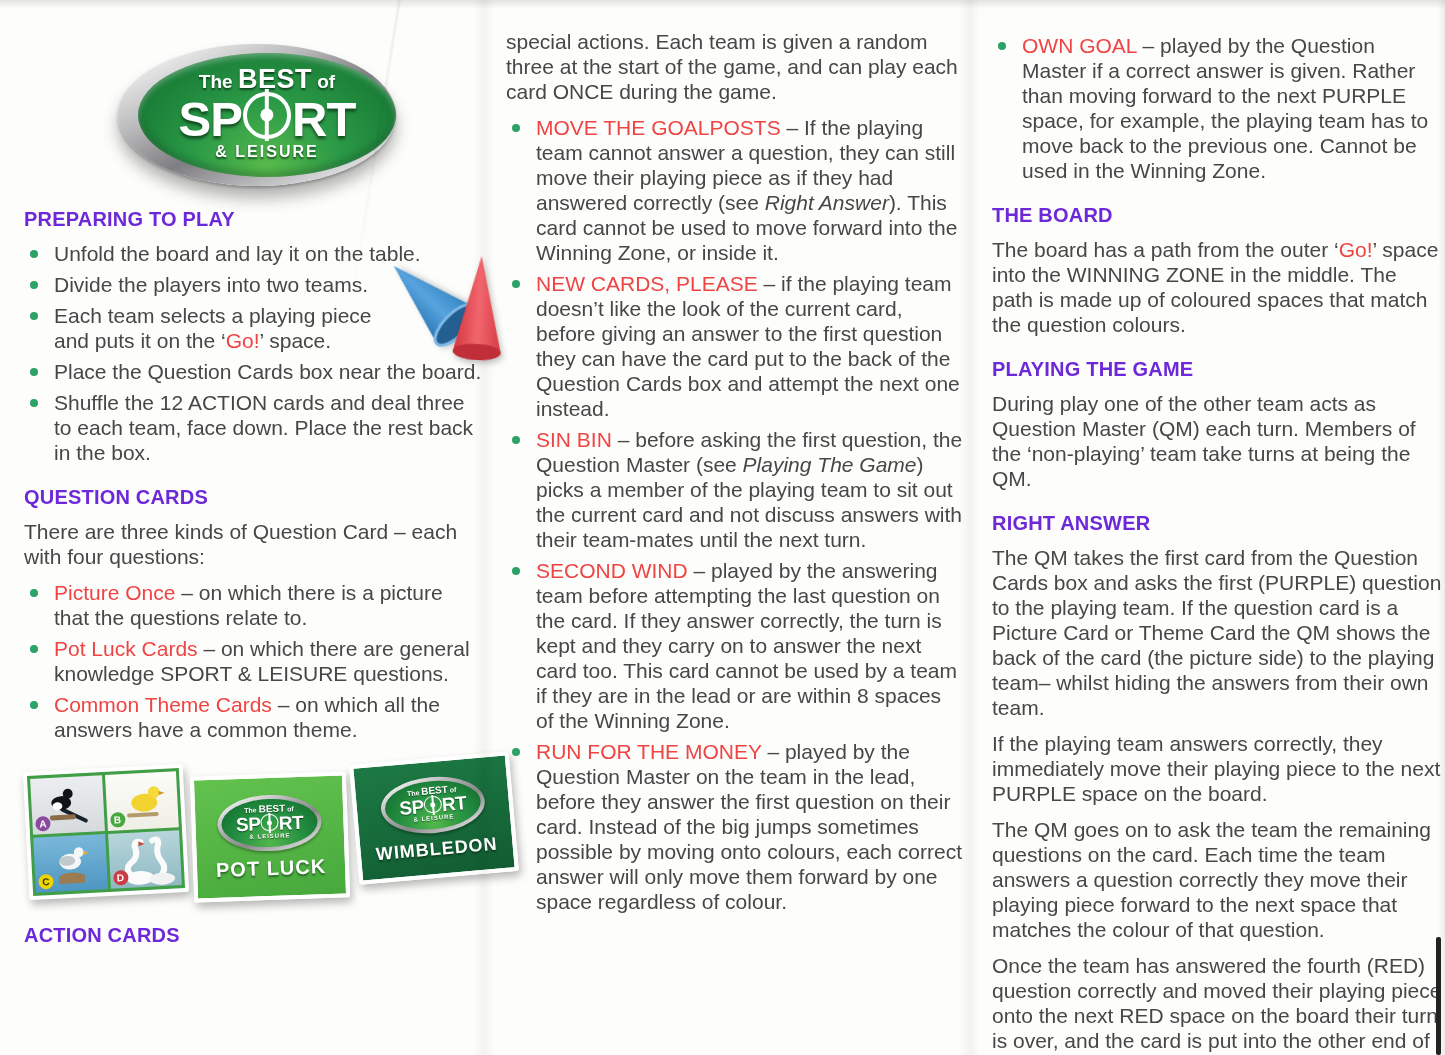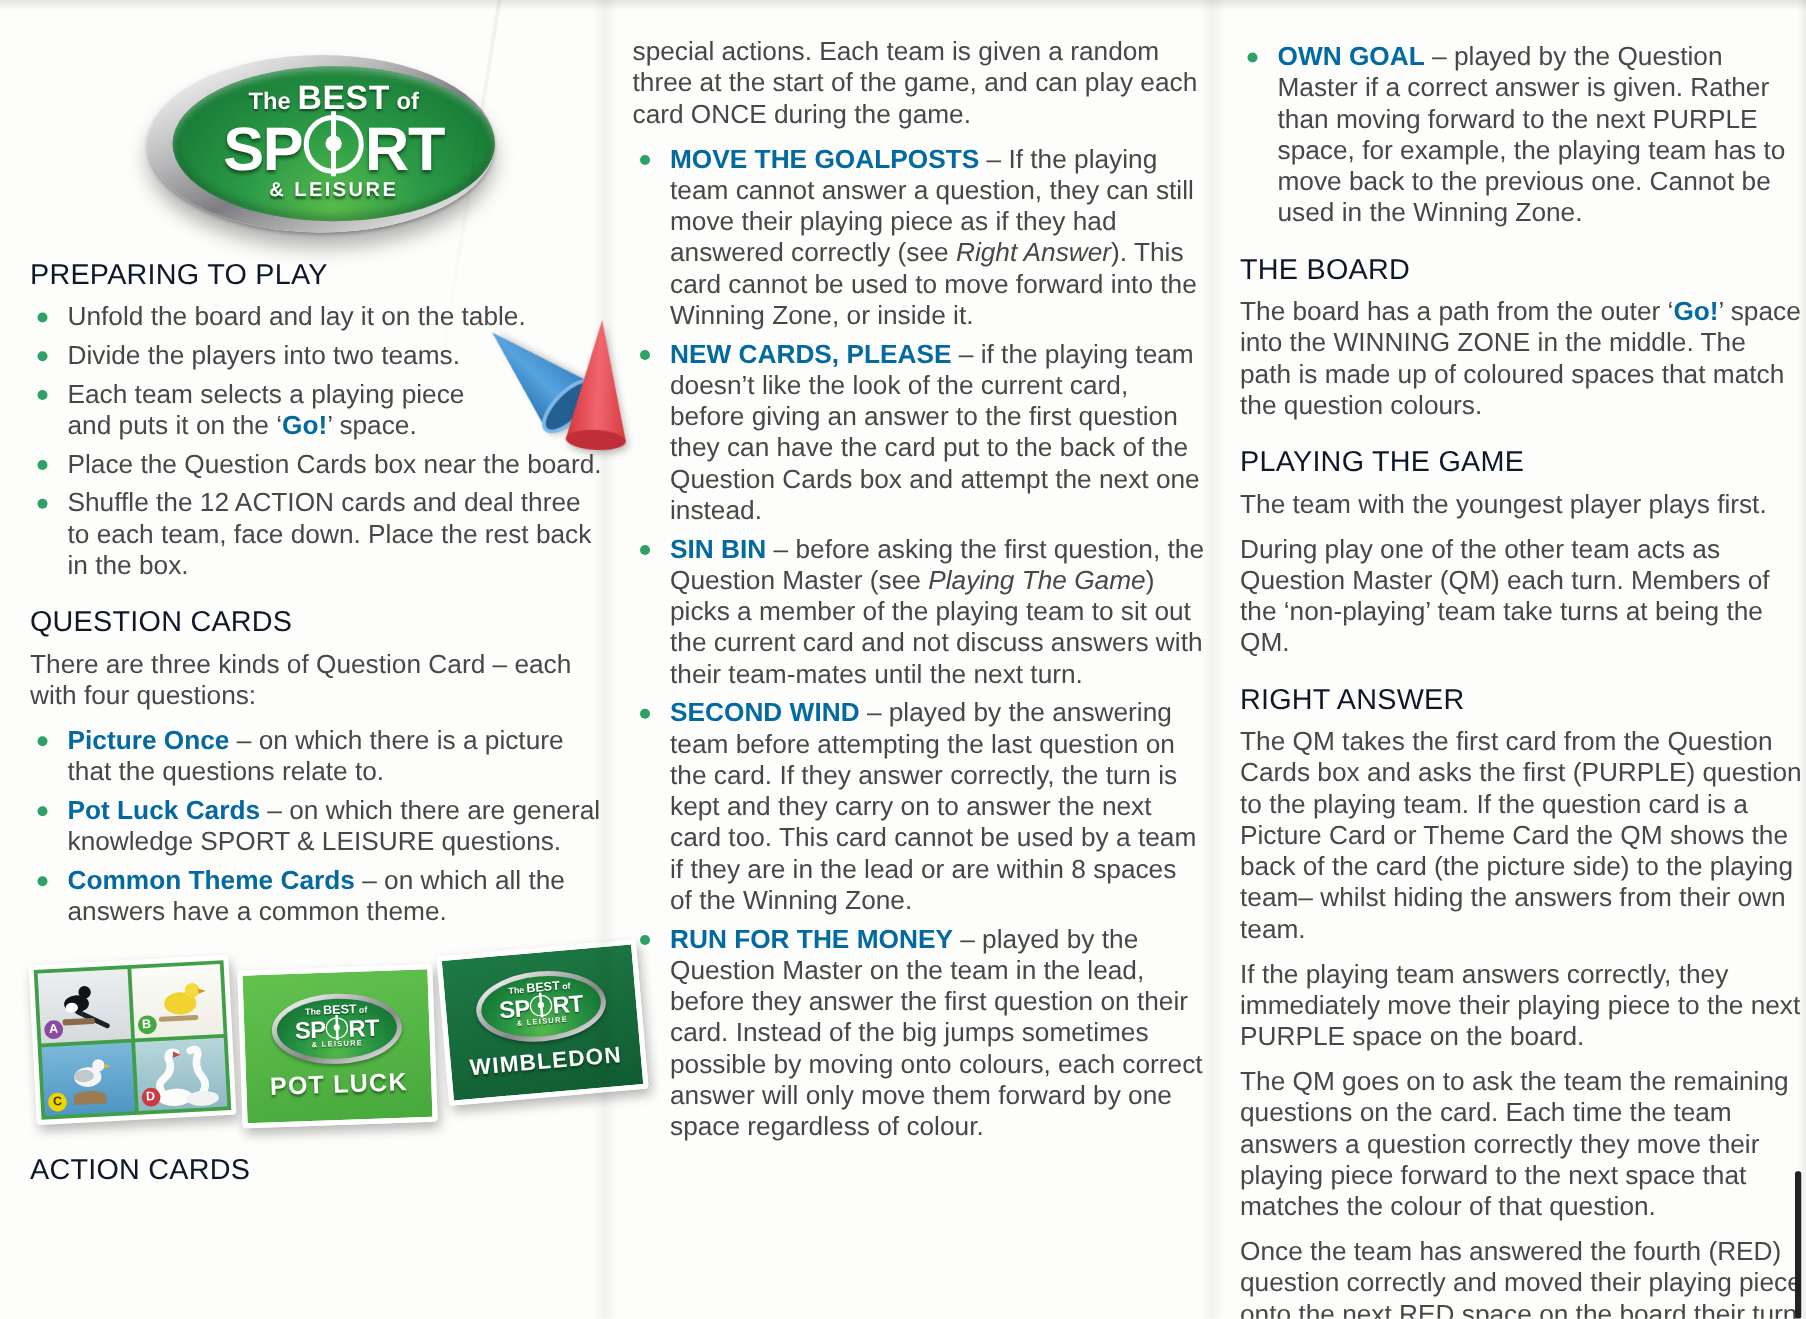--- a/index.html
+++ b/index.html
@@ -22,25 +22,25 @@
   .scan-edge{position:absolute;right:4px;bottom:0;width:5px;height:118px;background:#222;border-radius:2px;}
   .right-shade{position:absolute;right:0;top:0;width:7px;height:100%;
     background:linear-gradient(270deg,rgba(0,0,0,.07),rgba(0,0,0,0));}
 
   .col{position:absolute;top:0;}
   .col-left{left:24px;width:458px;}
   .col-mid{left:506px;width:458px;padding-top:29px;}
   .col-right{left:992px;width:450px;padding-top:33px;}
 
   p{margin:0 0 11px;font-size:21px;line-height:25px;}
-  h2{margin:17px 0 7px;font-size:23px;line-height:30px;font-weight:400;color:#0f172a;letter-spacing:.2px;}
+  h2{margin:17px 0 7px;font-size:20px;line-height:30px;font-weight:700;color:#6d28d9;letter-spacing:.2px;}
   ul{list-style:none;margin:0 0 6px;padding:0;}
   li{position:relative;padding-left:30px;margin:0 0 6px;font-size:21px;line-height:25px;}
   li::before{content:"";position:absolute;left:6px;top:9px;width:8px;height:8px;border-radius:50%;background:#2ca266;}
-  .seg-b{font-weight:700;color:#0369a1;}
+  .seg-b{font-weight:400;color:#ef4444;}
   .seg-i{font-style:italic;}
 
   
   .logo-wrap{position:relative;width:278px;margin:44px 0 18px 94px;}
   .logo-ring{
     position:relative;width:278px;height:142px;border-radius:50%;
     background:linear-gradient(155deg,#f5f5f5 8%,#b9b9bb 34%,#7e7e82 55%,#e2e2e4 88%);
     box-shadow:0 12px 16px rgba(0,0,0,.30), 0 2px 3px rgba(0,0,0,.25);
     display:flex;align-items:center;justify-content:flex-end;
   }
@@ -275,21 +275,20 @@
 
   <div class="col col-right">
     <ul>
       <li><span class="seg-b">OWN GOAL</span><span> – played by the Question Master if a correct answer is given. Rather than moving forward to the next PURPLE space, for example, the playing team has to move back to the previous one. Cannot be used in the Winning Zone.</span></li>
     </ul>
 
     <h2>THE BOARD</h2>
     <p><span>The board has a path from the outer ‘</span><span class="seg-b">Go!</span><span>’ space into the WINNING ZONE in the middle. The path is made up of coloured spaces that match the question colours.</span></p>
 
     <h2>PLAYING THE GAME</h2>
-    <p><span>The team with the youngest player plays first.</span></p>
     <p><span>During play one of the other team acts as Question Master (QM) each turn. Members of the ‘non-playing’ team take turns at being the QM.</span></p>
 
     <h2>RIGHT ANSWER</h2>
     <p><span>The QM takes the first card from the Question Cards box and asks the first (PURPLE) question to the playing team. If the question card is a Picture Card or Theme Card the QM shows the back of the card (the picture side) to the playing team– whilst hiding the answers from their own team.</span></p>
     <p><span>If the playing team answers correctly, they immediately move their playing piece to the next PURPLE space on the board.</span></p>
     <p><span>The QM goes on to ask the team the remaining questions on the card. Each time the team answers a question correctly they move their playing piece forward to the next space that matches the colour of that question.</span></p>
     <p><span>Once the team has answered the fourth (RED) question correctly and moved their playing piece onto the next RED space on the board their turn is over, and the card is put into the other end of the Question Cards box.</span></p>
   </div>
 
   <div class="top-shade"></div>

